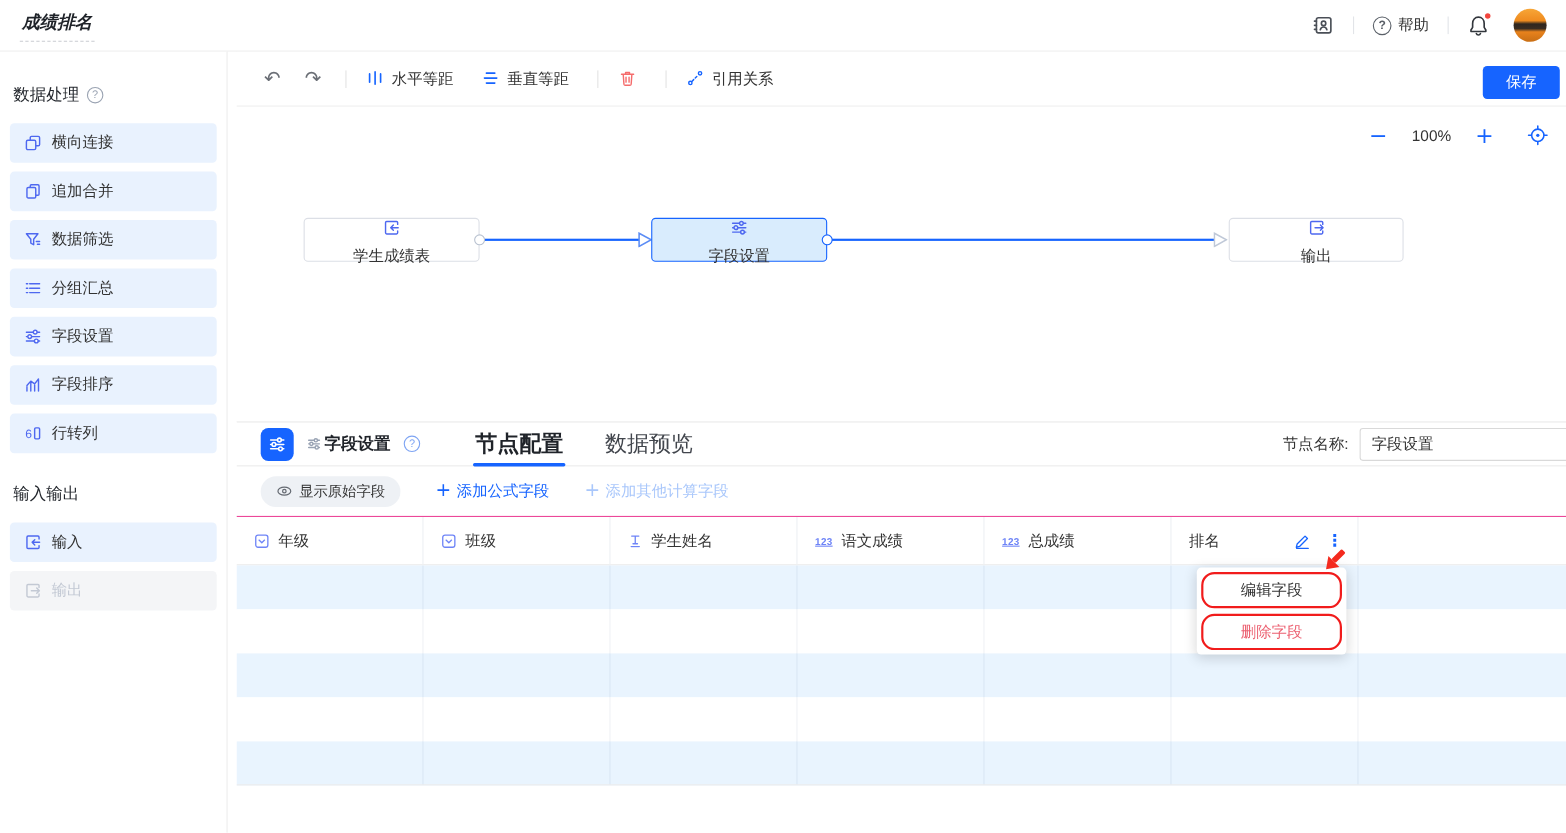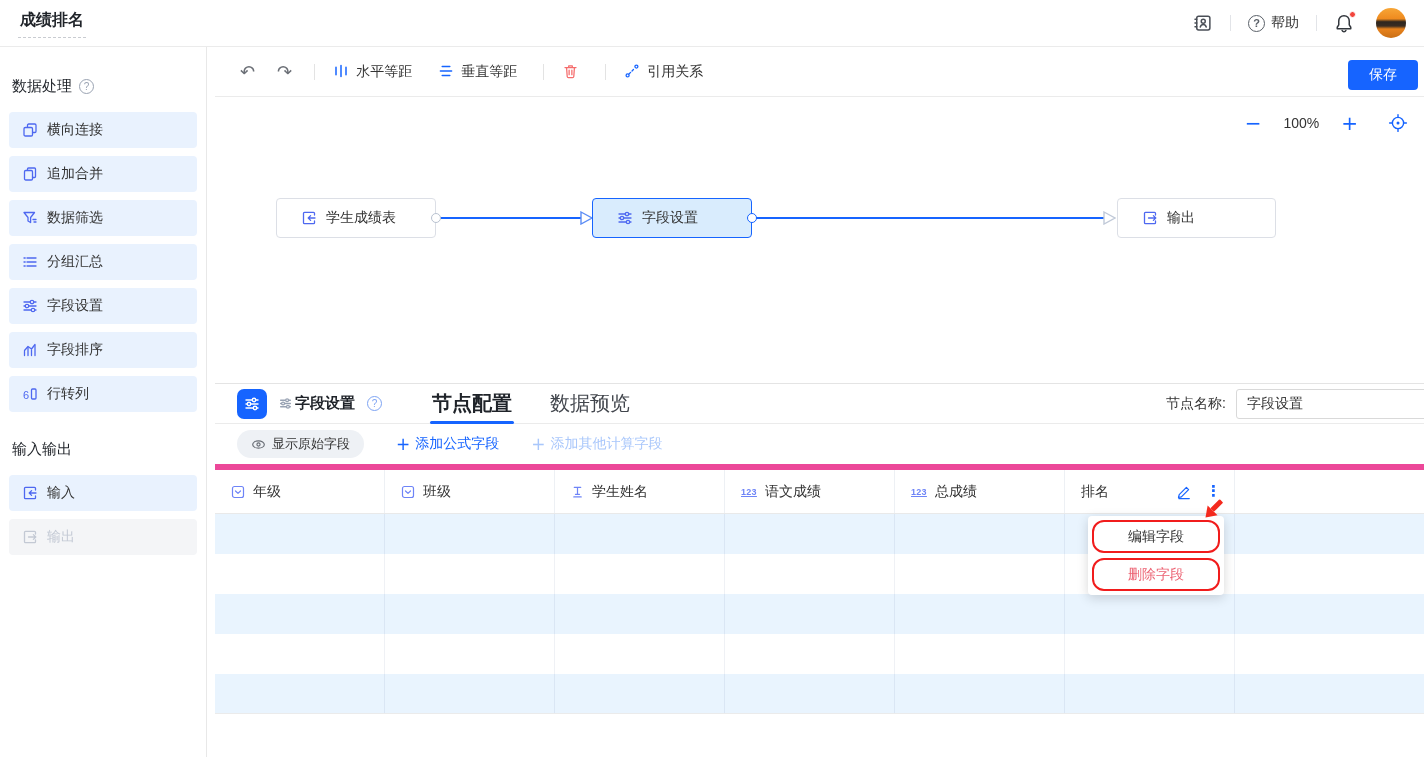--- a/index.html
+++ b/index.html
@@ -2,21 +2,21 @@
 <html><head>
 <meta charset="utf-8">
 <style>
   * { box-sizing: border-box; margin: 0; padding: 0; }
   html,body { width:1424px; height:757px; overflow:hidden; }
   body { font-family:"Liberation Sans","DejaVu Sans",sans-serif; font-size:14px; color:#333; background:#fff; }
   svg { display:block; }
 
   
   .topbar { height:47px; display:flex; align-items:center; padding:0 18px; border-bottom:1px solid #ebebeb; background:#fff; }
-  .page-title { font-size:16px; font-weight:600; color:#1f2329; border-bottom:1px dashed #c9ccd1; padding:2px 2px 6px 2px; cursor:text; }
+  .page-title { font-size:16px; font-weight:600; color:#1f2329; border-bottom:1px dashed #c9ccd1; padding:2px 2px 6px 2px; cursor:text;font-style:italic; }
   .topbar-right { margin-left:auto; display:flex; align-items:center; }
   .tb-icon { color:#4a4f57; cursor:pointer; display:flex; align-items:center; }
   .vdiv { width:1px; height:16px; background:#e2e4e8; margin:0 17px; }
   .help-group { display:flex; align-items:center; gap:6px; cursor:pointer; color:#333; }
   .qcircle { width:17px; height:17px; border:1.2px solid #5a6068; border-radius:50%; display:flex; align-items:center; justify-content:center; font-size:11px; color:#5a6068; font-weight:700; }
   .bell-wrap { position:relative; cursor:pointer; }
   .bell-dot { position:absolute; top:-2px; right:-2px; width:7px; height:7px; border-radius:50%; background:#f2453d; border:1.5px solid #fff; }
   .avatar { width:30px; height:30px; border-radius:50%; margin-left:22px; cursor:pointer;
             background:linear-gradient(180deg,#f7a637 0%,#ef8b1f 36%,#2e261f 46%,#3a2d22 60%,#e8821c 70%,#c96f15 100%); }
 
@@ -43,21 +43,21 @@
   .t-group .icn { color:#1664ff; display:flex; }
   .t-trash { color:#f56c6c; cursor:pointer; margin-right:26px; display:flex; }
   .save-btn { position:absolute; right:6px; top:13px; width:70px; height:30px; background:#1664ff; color:#fff; border:none; border-radius:4px; font-size:14px; cursor:pointer; font-family:inherit; }
 
   
   .canvas { height:286px; position:relative; background:#fff; }
   .zoomctl { position:absolute; top:16px; right:16px; display:flex; align-items:center; gap:22px; }
   .zoom-glyph { color:#1664ff; font-size:20px; cursor:pointer; line-height:1; font-family:"DejaVu Sans",sans-serif; }
   .zoom-level { color:#333; font-size:14px; }
   .zoom-fit { color:#1664ff; cursor:pointer; margin-left:8px; display:flex; }
-  .fnode { position:absolute; top:101px; height:40px; background:#fff; border:1px solid #dcdfe6; border-radius:4px; display:flex; align-items:center; padding:0 24px; gap:9px; cursor:pointer; z-index:3; }
+  .fnode { position:absolute; top:101px; height:40px; background:#fff; border:1px solid #dcdfe6; border-radius:4px; display:flex; align-items:center; padding:0 6px; gap:9px; cursor:pointer; z-index:3;flex-direction:column; }
   .fnode .icn { color:#4e68f0; display:flex; }
   .fnode.selected { background:#d9ecfd; border:1.2px solid #1664ff; }
   .flow-line { position:absolute; top:120px; height:2px; background:#1664ff; z-index:1; }
   .port { position:absolute; top:116px; width:10px; height:10px; border-radius:50%; background:#fff; z-index:4; cursor:crosshair; }
   .port.gray { border:1.5px solid #b9c2d0; }
   .port.blue { border:1.5px solid #1664ff; }
   .flow-arrow { position:absolute; top:114px; z-index:2; }
 
   
   .panel { border-top:1px solid #e4e4e4; background:#fff; }
@@ -68,21 +68,21 @@
   .panel-title { font-size:15px; font-weight:600; color:#1f2329; }
   .panel-help { width:15px; height:15px; border:1.1px solid #7ea4f3; border-radius:50%; color:#7ea4f3; font-size:10px; display:flex; align-items:center; justify-content:center; margin-left:9px; cursor:pointer; }
   .tabs { display:flex; margin-left:48px; gap:34px; height:40px; }
   .tab { display:flex; align-items:center; font-size:20px; color:#42464d; cursor:pointer; position:relative; padding:0 2px; }
   .tab.active { color:#1f2329; font-weight:700; }
   .tab.active::after { content:""; position:absolute; left:0; right:0; bottom:0; height:3px; background:#1664ff; border-radius:2px; }
   .nodename { margin-left:auto; display:flex; align-items:center; gap:10px; }
   .nodename label { font-size:14px; color:#333; }
   .nodename input { width:192px; height:30px; border:1px solid #d9d9d9; border-radius:3px; padding:0 10px; font-size:14px; color:#333; font-family:inherit; outline:none; margin-right:-4px; }
 
-  .action-row { height:46px; display:flex; align-items:center; padding-left:22px; border-bottom:6px solid #ec4899; gap:32px;text-align:right; }
+  .action-row { height:46px; display:flex; align-items:center; padding-left:22px; border-bottom:1px solid #ec4899; gap:32px;text-align:right; }
   .pill { height:28px; background:#eef1f5; border-radius:14px; display:flex; align-items:center; gap:6px; padding:0 14px; font-size:13px; color:#333; cursor:pointer; }
   .pill .icn { color:#666b73; display:flex; }
   .link-btn { display:flex; align-items:center; gap:5px; color:#1664ff; font-size:14px; cursor:pointer; }
   .link-btn .plus { font-size:17px; line-height:1; font-family:"DejaVu Sans",sans-serif; }
   .link-btn.disabled { color:#a9c7fb; cursor:default; }
 
   
   .thead { display:flex; height:44px; border-bottom:1px solid #e9e9e9; background:#fff; }
   .thcell { width:170px; flex:none; display:flex; align-items:center; padding-left:16px; gap:8px; border-right:1px solid #edf0f4; font-size:14px; color:#333; }
   .thcell.last { flex:1; border-right:none; }

